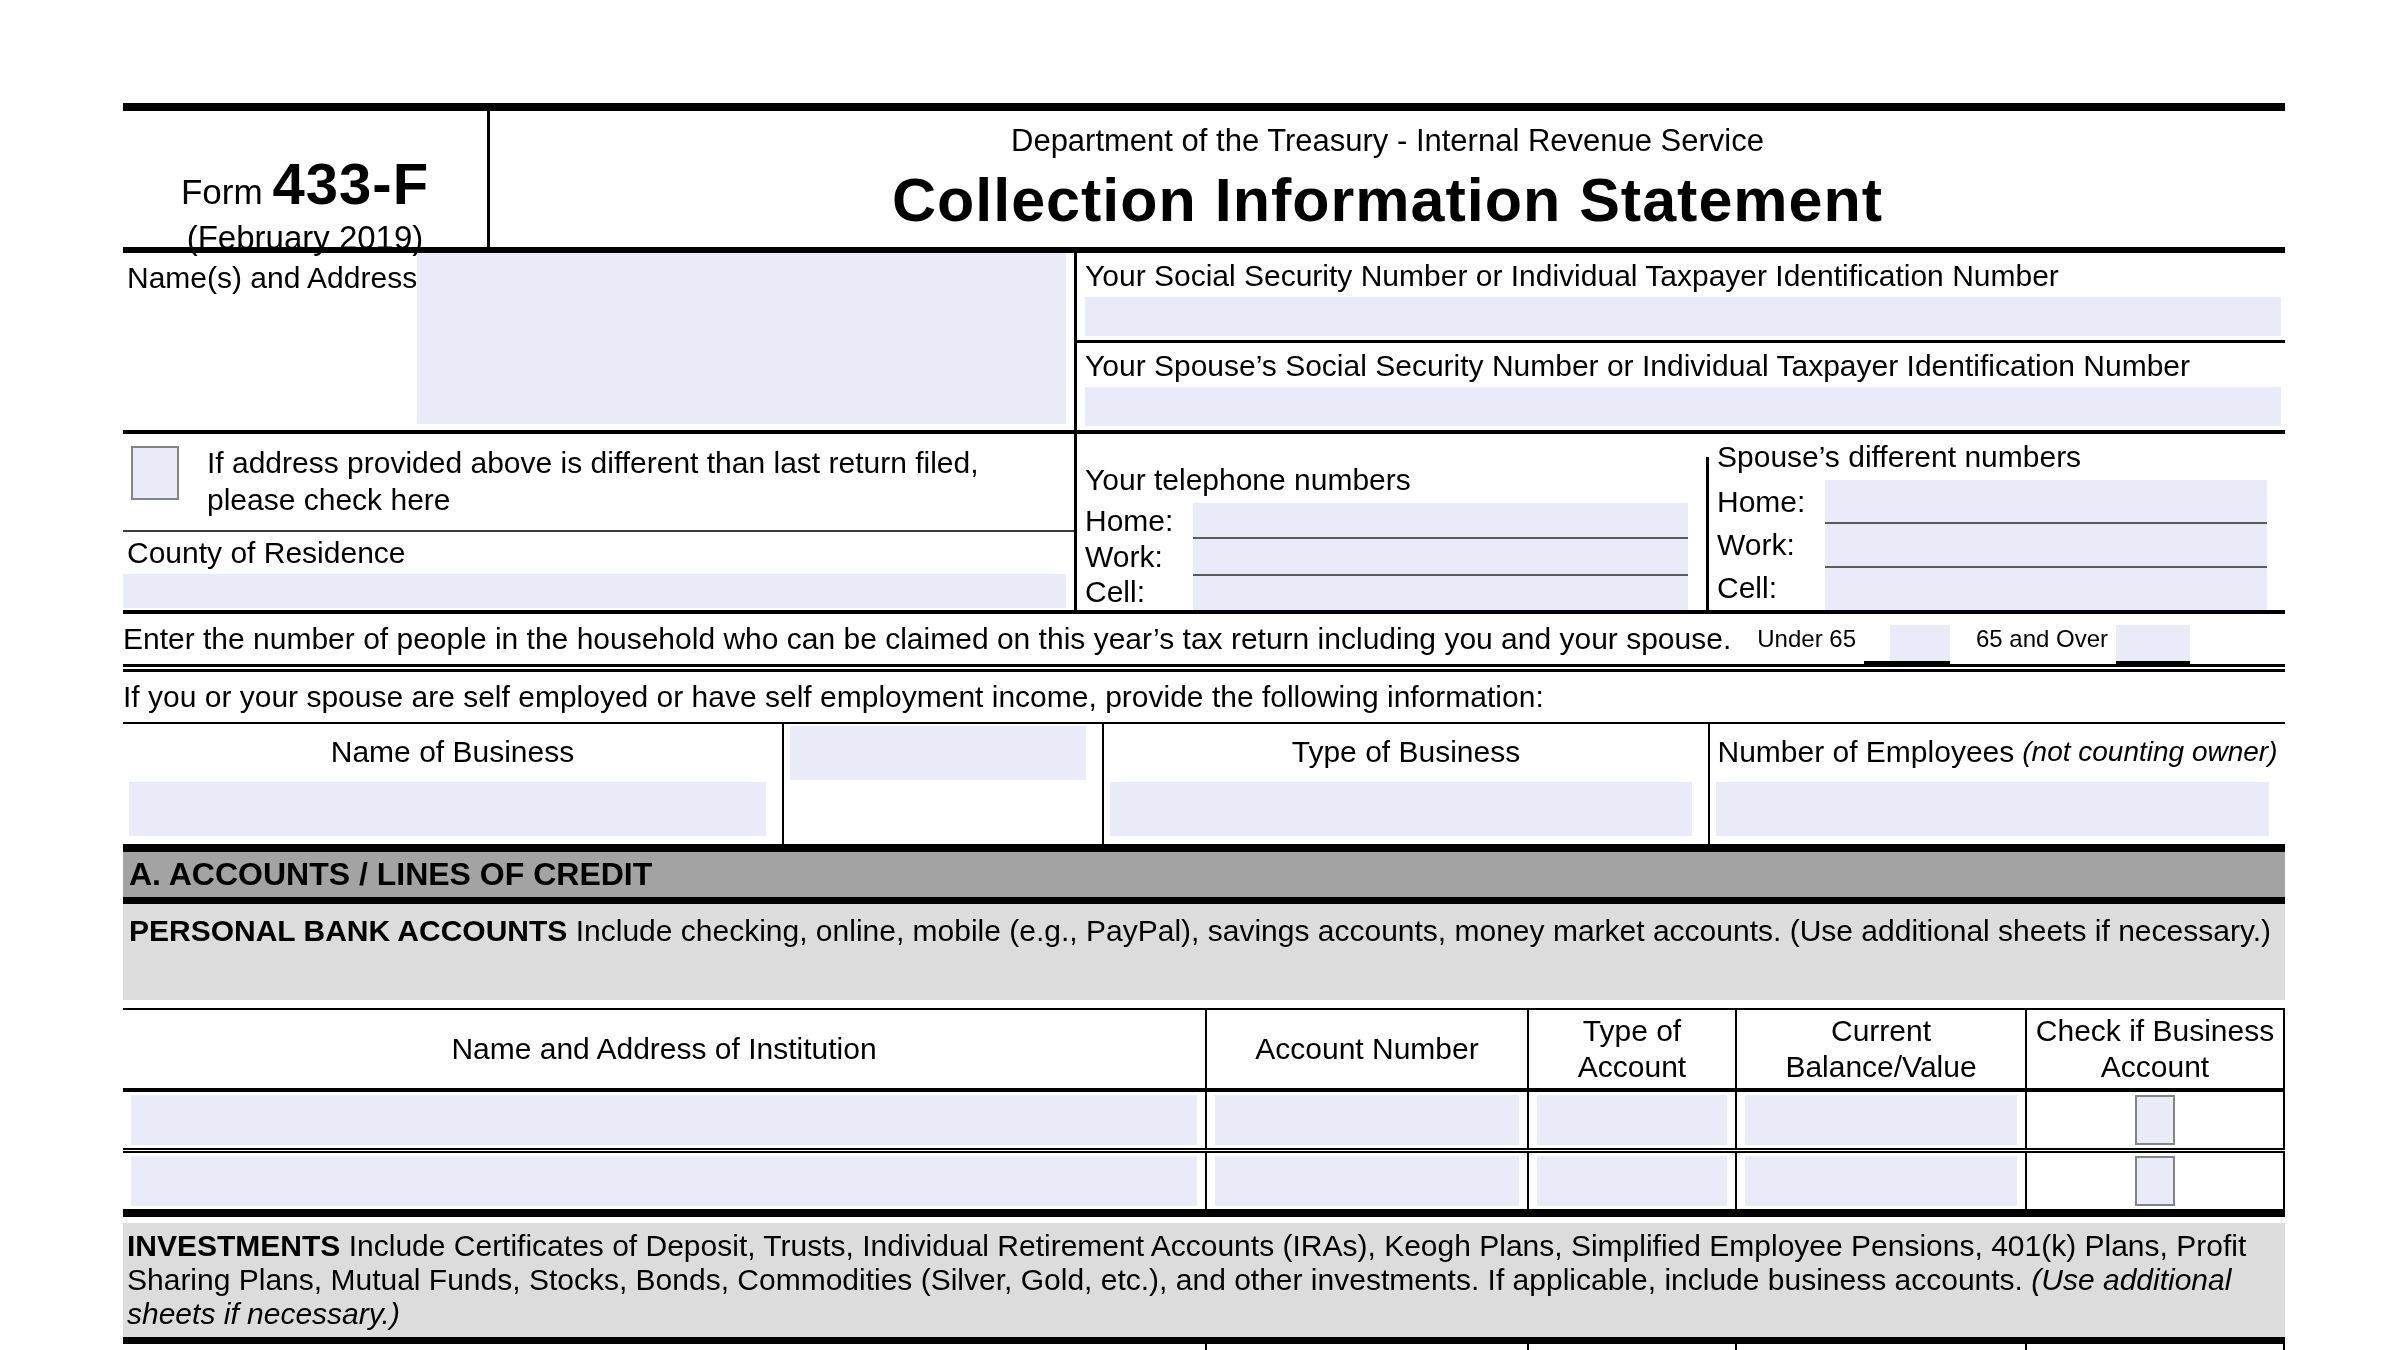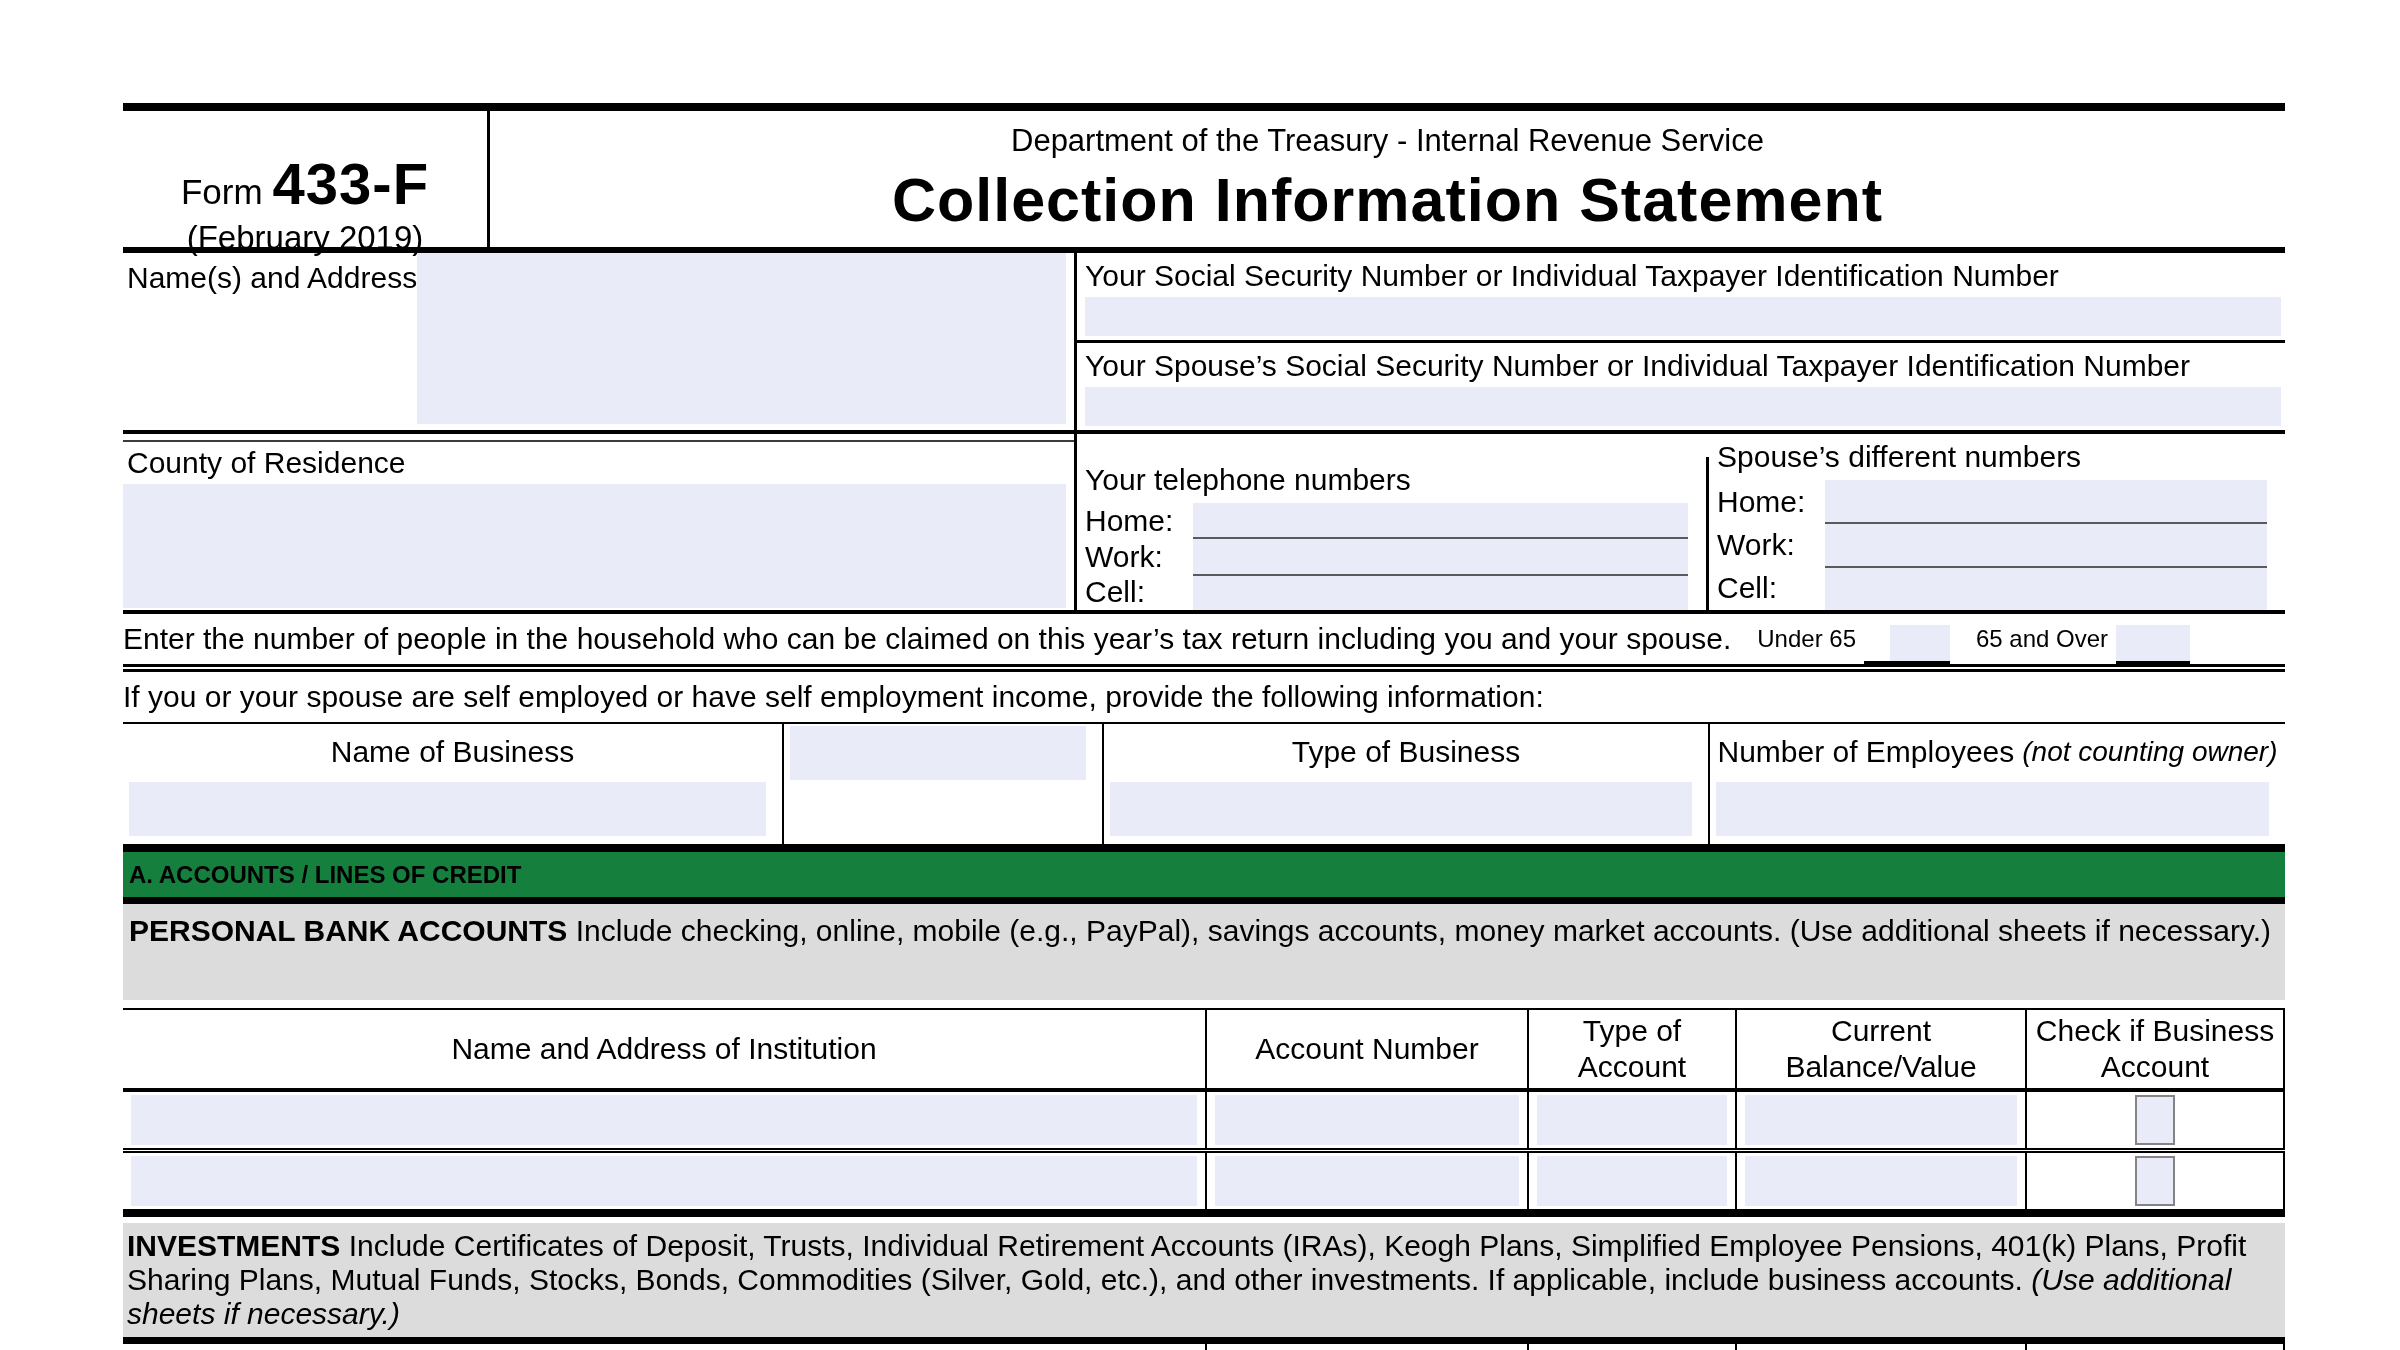--- a/index.html
+++ b/index.html
@@ -72,22 +72,22 @@
   
   .biztable{border-top:2px solid #000;border-bottom:8px solid #000;display:flex;}
   .biz-col{display:flex;flex-direction:column;}
   .biz-col + .biz-col{border-left:2px solid #000;}
   .biz-c1{width:659px;}.biz-c2{width:318px;}.biz-c3{width:604px;}.biz-c4{flex:1;}
   .biz-head{height:56px;display:flex;align-items:center;justify-content:center;font-size:30px;text-align:center;}
   .biz-note{font-style:italic;font-size:28px;margin-left:8px;}
   .biz-field{height:54px;margin:2px 16px 8px 6px;}
 
   
-  .section-bar{height:52px;background:#15803d;border-bottom:7px solid #000;
-               display:flex;align-items:center;font-size:24px;font-weight:bold;padding-left:6px;box-sizing:border-box;}
+  .section-bar{height:52px;background:#a3a3a3;border-bottom:7px solid #000;
+               display:flex;align-items:center;font-size:32px;font-weight:bold;padding-left:6px;box-sizing:border-box;}
   .graypara{background:#DCDCDC;font-size:30px;line-height:38px;padding:8px 10px 8px 6px;}
   .graypara .lead{font-weight:bold;}
   .pba{height:80px;}
   .gap8{height:8px;}
   .gap6{height:6px;}
 
   
   .banktable{border-top:2px solid #000;border-bottom:8px solid #000;}
   .bank-hrow{display:flex;height:78px;border-bottom:4px solid #000;}
   .bank-row{display:flex;height:56px;}
@@ -143,20 +143,24 @@
         </div>
         <div class="ssn-group ssn-sep">
           <div class="lbl">Your Spouse’s Social Security Number or Individual Taxpayer Identification Number</div>
           <div class="field ssn-field"></div>
         </div>
       </div>
     </div>
 
     <div class="row2">
       <div class="r2-left">
+        <div class="addr-check">
+          <div class="cbx addr-cbx"></div>
+          <div class="addr-txt">If address provided above is different than last return filed, please check here</div>
+        </div>
         <div class="county">
           <div class="lbl">County of Residence</div>
           <div class="field county-field"></div>
         </div>
       </div>
       <div class="r2-right">
         <div class="phone-col first">
           <div class="phone-head">Your telephone numbers</div>
           <div class="phone-rows">
             <div class="phone-lbls">

